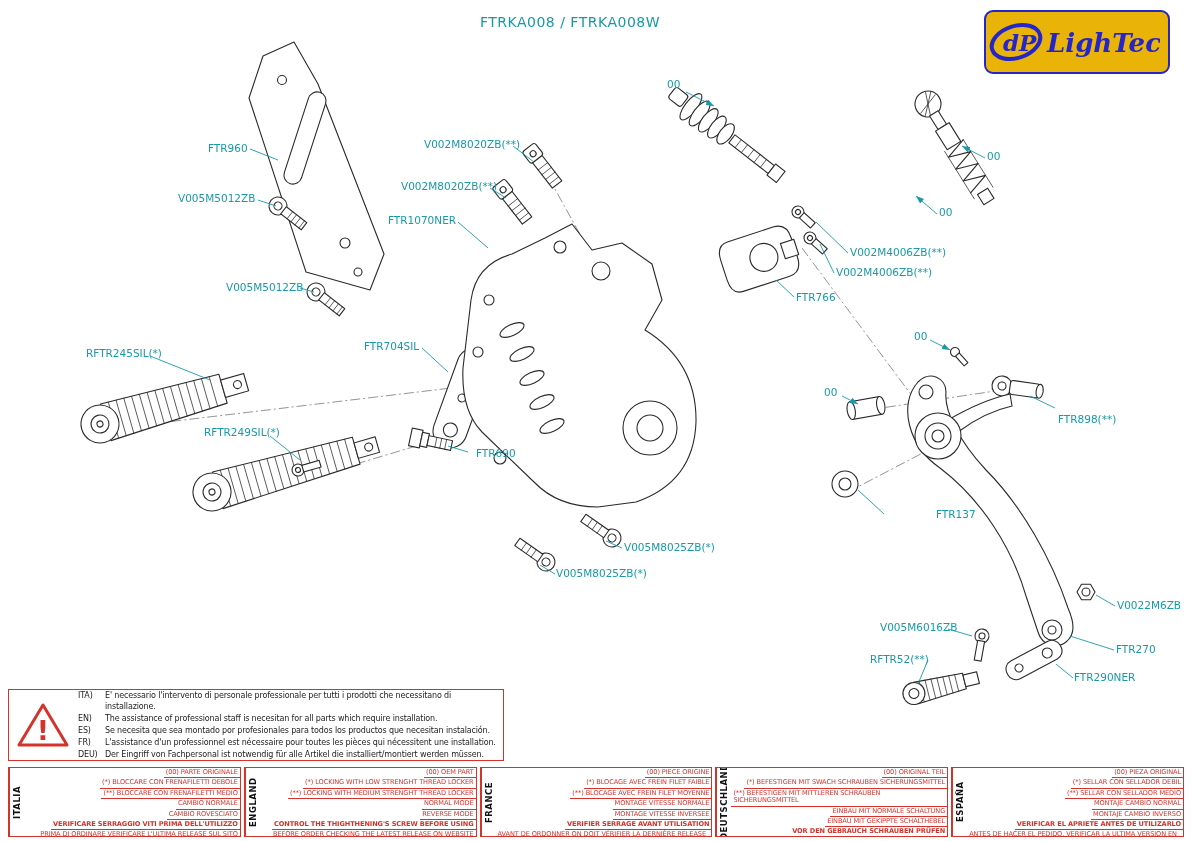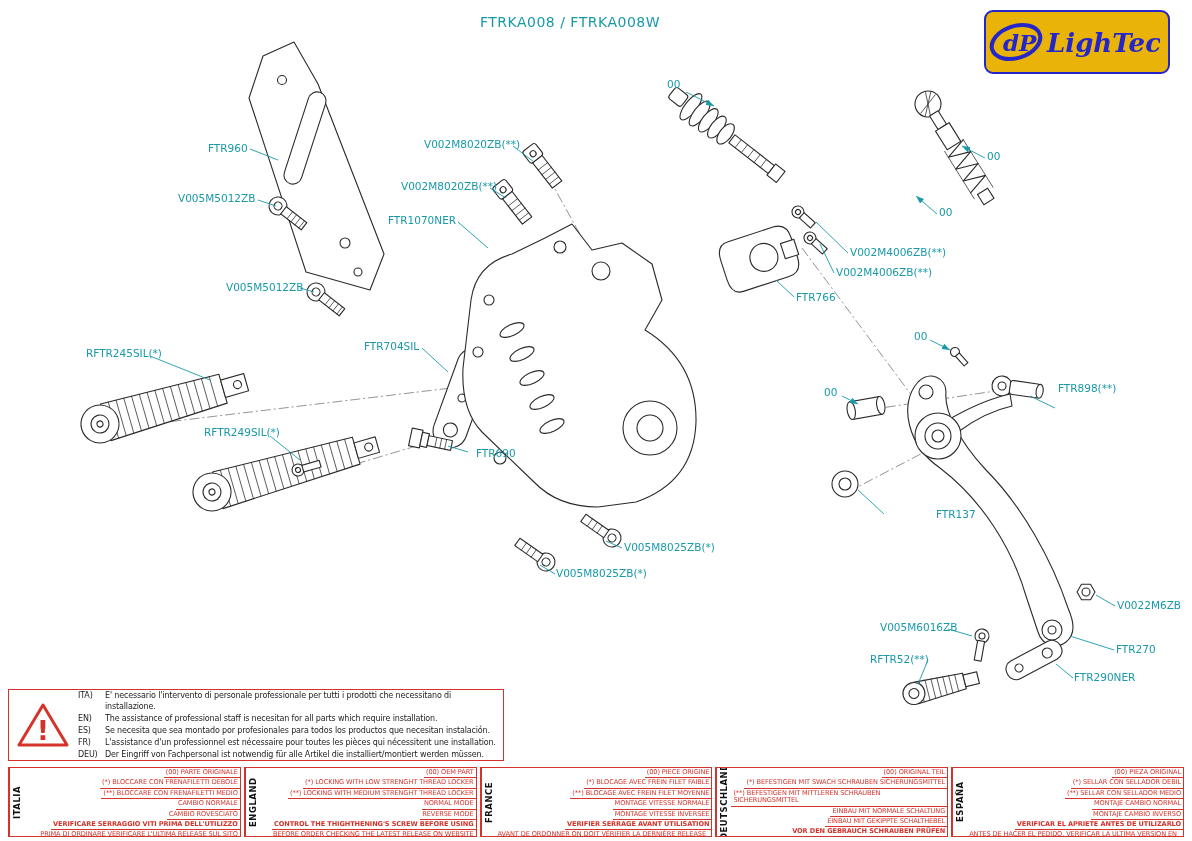--- a/index.html
+++ b/index.html
@@ -310,21 +310,21 @@
   <div class="part-label" style="left:388px;top:214px">FTR1070NER</div>
   <div class="part-label" style="left:476px;top:447px">FTR690</div>
   <div class="part-label" style="left:667px;top:78px">00</div>
   <div class="part-label" style="left:987px;top:150px">00</div>
   <div class="part-label" style="left:939px;top:206px">00</div>
   <div class="part-label" style="left:850px;top:246px">V002M4006ZB(**)</div>
   <div class="part-label" style="left:836px;top:266px">V002M4006ZB(**)</div>
   <div class="part-label" style="left:796px;top:291px">FTR766</div>
   <div class="part-label" style="left:914px;top:330px">00</div>
   <div class="part-label" style="left:824px;top:386px">00</div>
-  <div class="part-label" style="left:1058px;top:382px">FTR898(**)</div>
+  <div class="part-label" style="left:1058px;top:413px">FTR898(**)</div>
   <div class="part-label" style="left:936px;top:508px">FTR137</div>
   <div class="part-label" style="left:624px;top:541px">V005M8025ZB(*)</div>
   <div class="part-label" style="left:556px;top:567px">V005M8025ZB(*)</div>
   <div class="part-label" style="left:1117px;top:599px">V0022M6ZB</div>
   <div class="part-label" style="left:880px;top:621px">V005M6016ZB</div>
   <div class="part-label" style="left:870px;top:653px">RFTR52(**)</div>
   <div class="part-label" style="left:1116px;top:643px">FTR270</div>
   <div class="part-label" style="left:1074px;top:671px">FTR290NER</div>
 
   <div class="warning">

